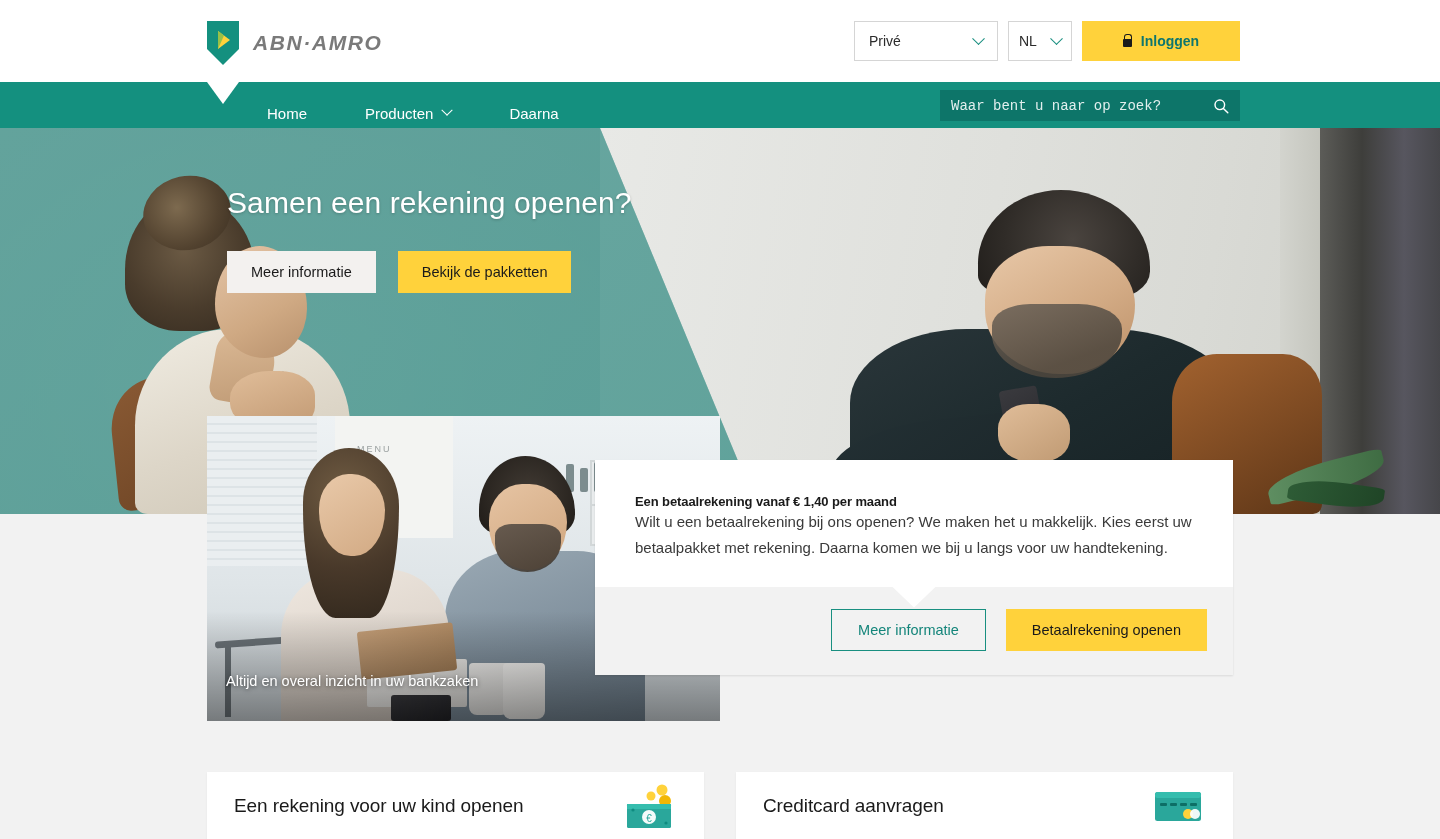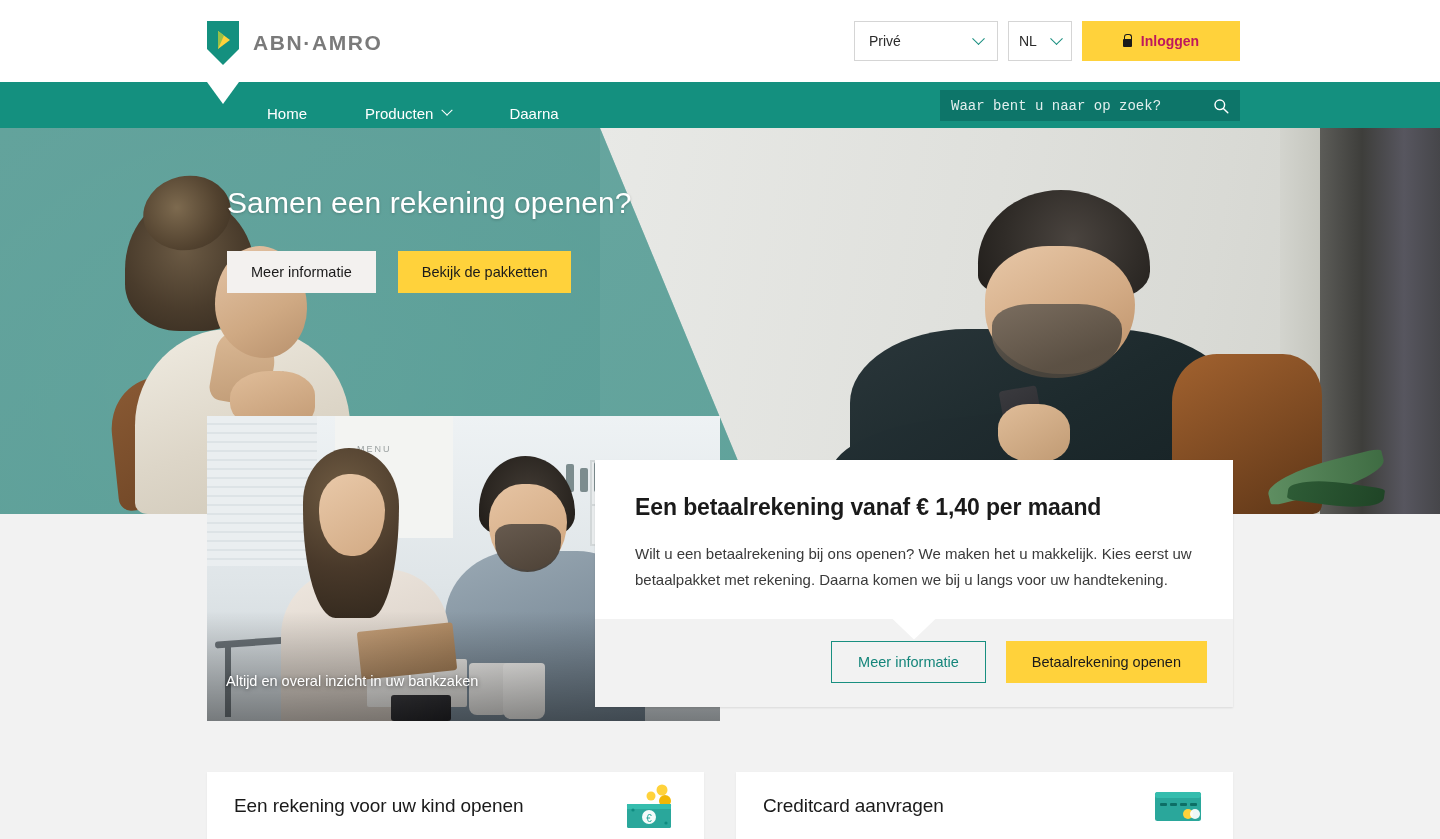--- a/index.html
+++ b/index.html
@@ -20,20 +20,21 @@
     display: flex;
     align-items: center;
   }
   .logo-wrap {
     position: absolute;
     left: 207px;
     top: 21px;
     display: flex;
     align-items: center;
     gap: 14px;
+    font-style: italic;
   }
   .logo-shield { width: 32px; height: 44px; display: block; }
   .logo-text {
     font-size: 21px;
     font-weight: bold;
     letter-spacing: 1.6px;
     color: #7a7a7a;
     font-family: "Liberation Sans", sans-serif;
   }
 
@@ -72,21 +73,21 @@
     background: #ffd23b;
     border: none;
     width: 158px;
     height: 40px;
     display: flex;
     align-items: center;
     justify-content: center;
     gap: 9px;
     font-size: 14px;
     font-weight: bold;
-    color: #be185d;
+    color: #0f766e;
     cursor: pointer;
   }
   .lock {
     position: relative;
     width: 9px; height: 8px;
     background: #1a1a1a;
     border-radius: 1px;
     margin-top: 3px;
   }
   .lock:before {
@@ -527,24 +528,23 @@
     width: 638px;
     z-index: 12;
     box-shadow: 0 1px 2px rgba(0,0,0,.10);
   }
   .offer-top {
     background: #ffffff;
     padding: 34px 40px 26px 40px;
     position: relative;
   }
   .offer-title {
-    font-size: 23px;
+    font-size: 13px;
     color: #1a1a1a;
     font-weight: bold;
-    margin-bottom: 20px;
     letter-spacing: -.1px;
   }
   .offer-body {
     font-size: 15px;
     line-height: 1.72;
     color: #3a3a3a;
   }
   .offer-notch {
     position: absolute;
     left: 50%;

